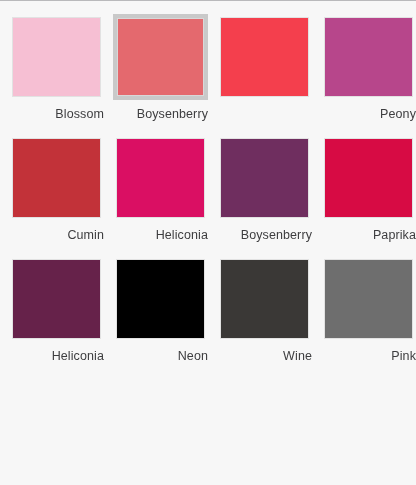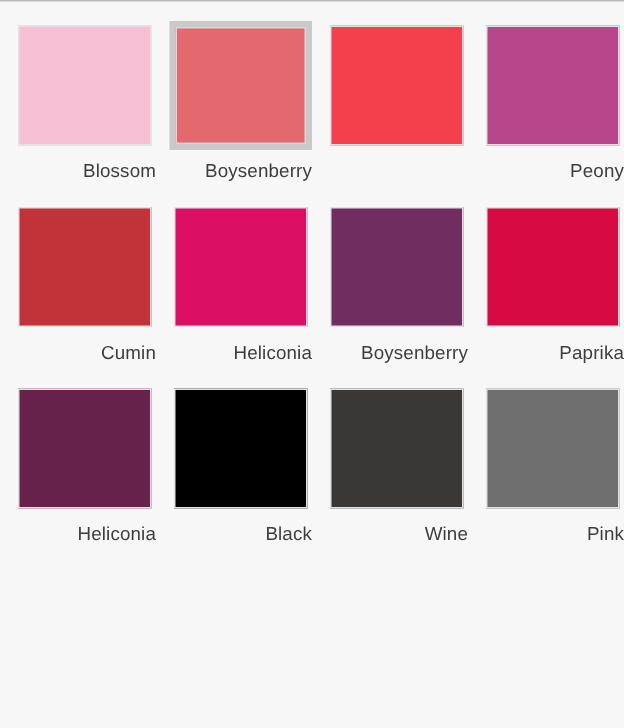--- a/index.html
+++ b/index.html
@@ -137,21 +137,21 @@
     <div class="swatch-cell">
       <div class="chip-wrap">
         <div class="chip" style="background: rgb(102, 34, 74);"></div>
       </div>
       <div class="chip-label">Heliconia</div>
     </div>
     <div class="swatch-cell">
       <div class="chip-wrap">
         <div class="chip" style="background: rgb(0, 0, 0);"></div>
       </div>
-      <div class="chip-label">Black</div>
+      <div class="chip-label">Neon</div>
     </div>
     <div class="swatch-cell">
       <div class="chip-wrap">
         <div class="chip" style="background: rgb(58, 56, 54);"></div>
       </div>
       <div class="chip-label">Wine</div>
     </div>
     <div class="swatch-cell">
       <div class="chip-wrap">
         <div class="chip" style="background: rgb(110, 110, 110);"></div>

